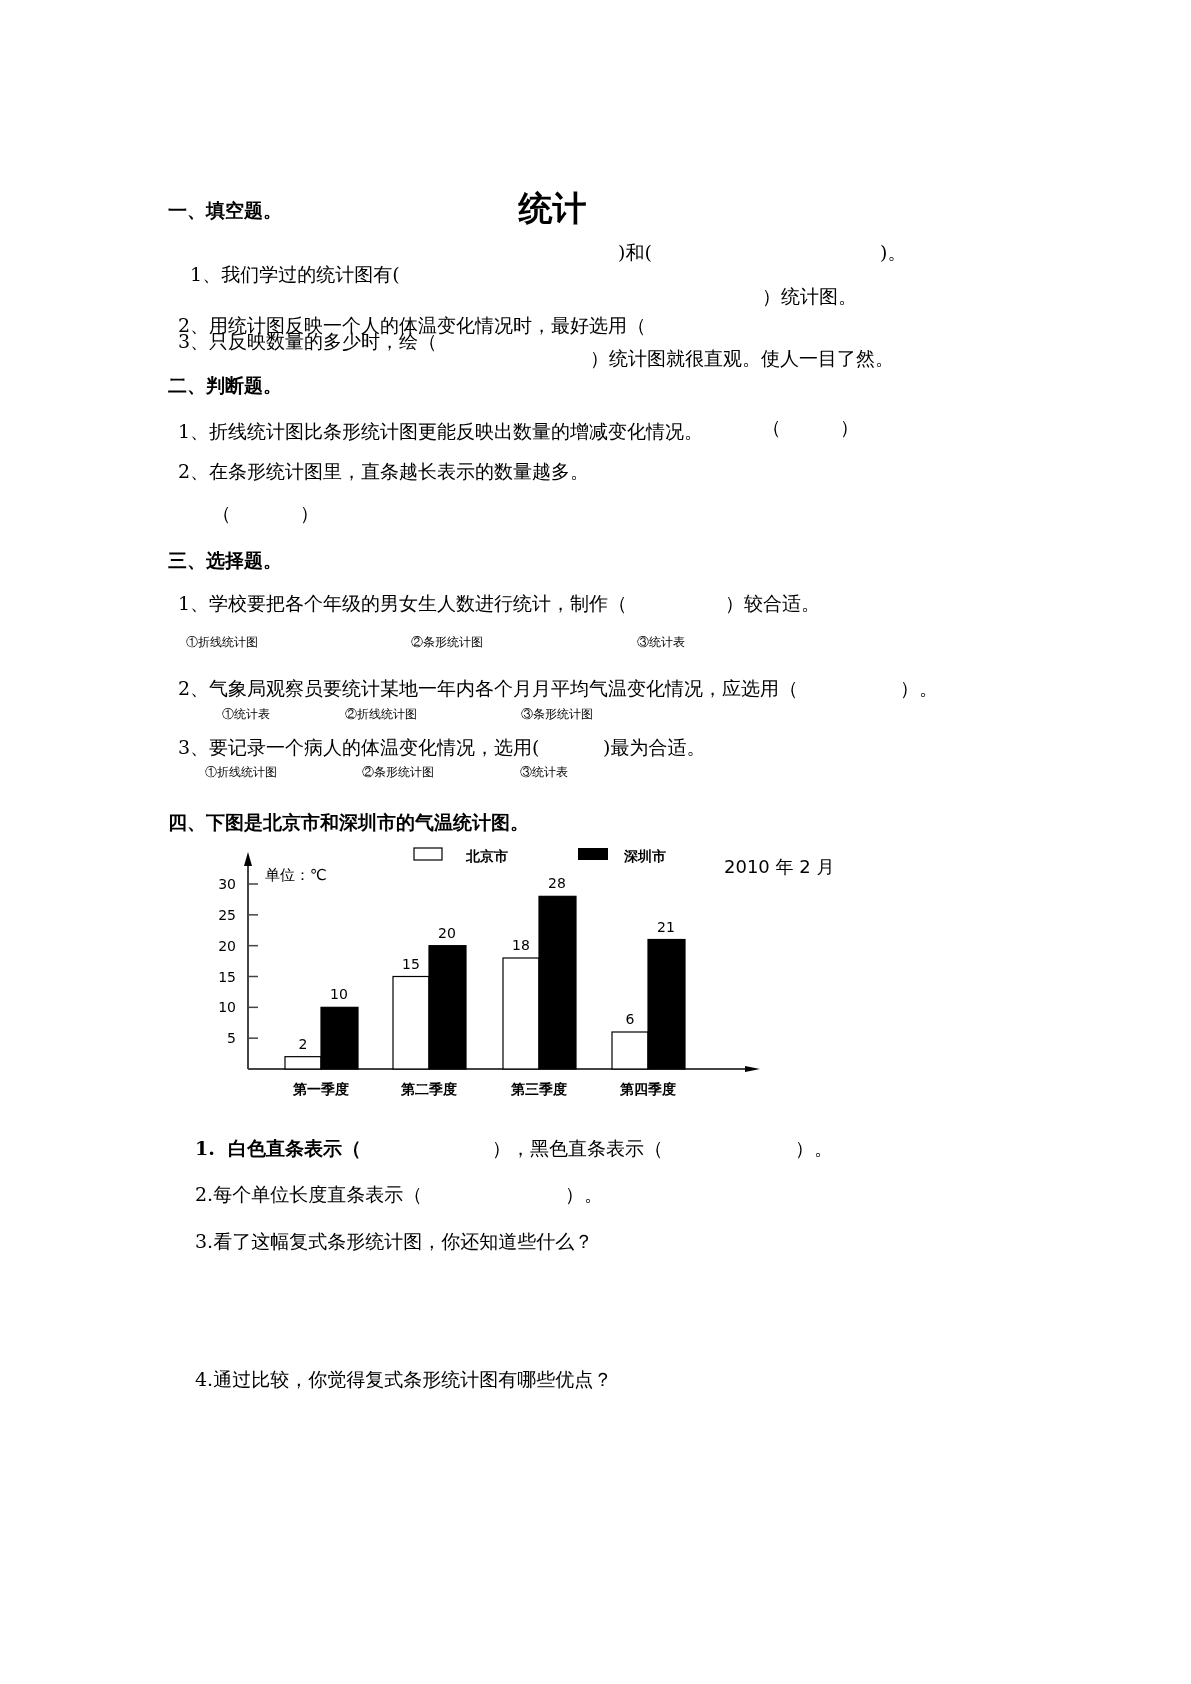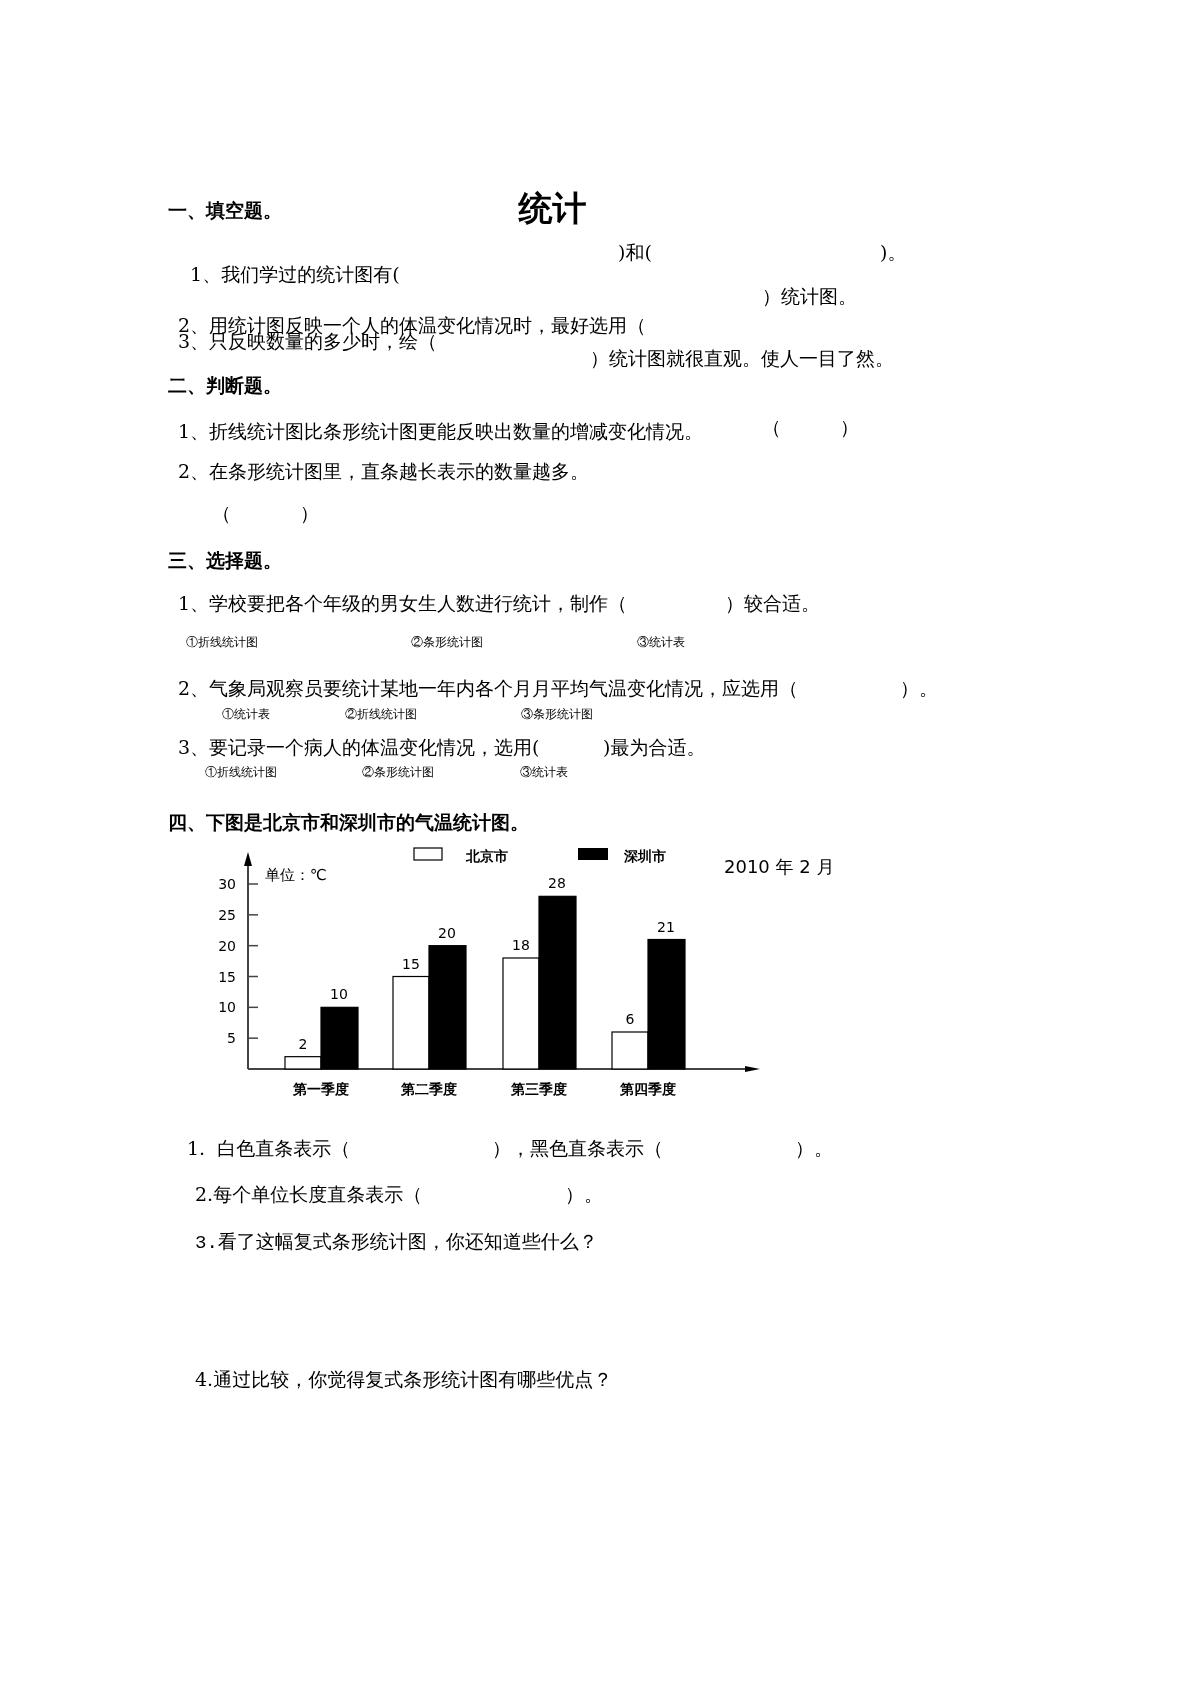--- a/index.html
+++ b/index.html
@@ -100,21 +100,21 @@
       <text x="557" y="888.3333333333333" font-size="14" text-anchor="middle">28</text>
       <text x="539" y="1094" font-size="14" font-weight="bold" text-anchor="middle">第三季度</text>
       <rect x="612" y="1032" width="36" height="37" fill="#ffffff" stroke="#000" stroke-width="1.2"></rect>
       <text x="630" y="1024" font-size="14" text-anchor="middle">6</text>
       <rect x="648" y="939.5" width="37" height="129.5" fill="#000000" stroke="#000" stroke-width="1.2"></rect>
       <text x="666" y="931.5" font-size="14" text-anchor="middle">21</text>
       <text x="648" y="1094" font-size="14" font-weight="bold" text-anchor="middle">第四季度</text>
     </svg>
 </div>
 
-<div class="abs q" style="left:187px;top:1136px;">1.  白色直条表示（</div>
+<div class="abs q" style="left:195px;top:1136px;font-weight:bold;">1.  白色直条表示（</div>
 <div class="abs q" style="left:492px;top:1136px;">），黑色直条表示（</div>
 <div class="abs q" style="left:795px;top:1136px;">）。</div>
 
 <div class="abs q" style="left:195px;top:1182px;">2.每个单位长度直条表示（</div>
 <div class="abs q" style="left:565px;top:1182px;">）。</div>
 
-<div class="abs q" style="left:195px;top:1229px;font-family:Liberation Mono, monospace;">3.看了这幅复式条形统计图，你还知道些什么？</div>
+<div class="abs q" style="left:195px;top:1229px;">3.看了这幅复式条形统计图，你还知道些什么？</div>
 <div class="abs q" style="left:195px;top:1367px;">4.通过比较，你觉得复式条形统计图有哪些优点？</div>
 
 </body></html>

